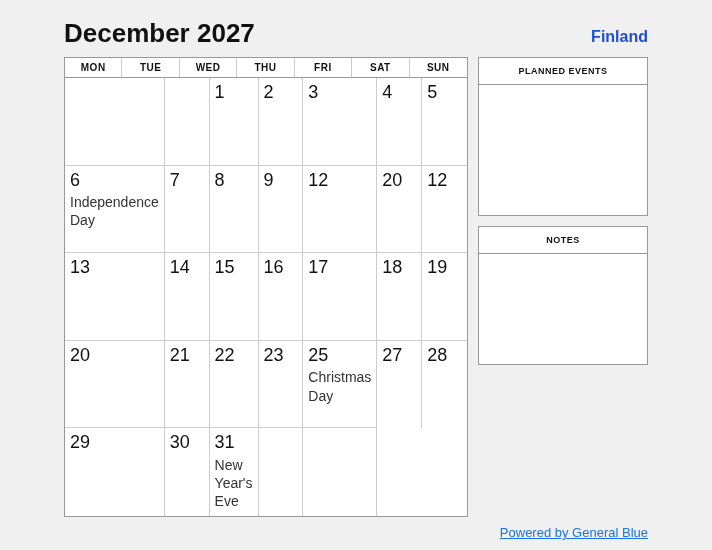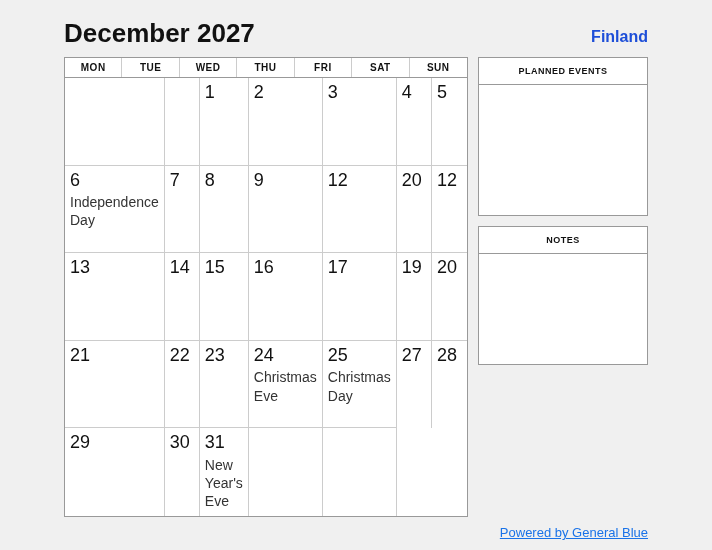--- a/index.html
+++ b/index.html
@@ -201,37 +201,36 @@
           <div class="cal-cell">
             <span class="day-number">15</span>
           </div>
           <div class="cal-cell">
             <span class="day-number">16</span>
           </div>
           <div class="cal-cell">
             <span class="day-number">17</span>
           </div>
           <div class="cal-cell">
+            <span class="day-number">18</span>
+          </div>
+          <div class="cal-cell">
             <span class="day-number">19</span>
           </div>
           <div class="cal-cell">
             <span class="day-number">20</span>
           </div>
           <div class="cal-cell">
             <span class="day-number">21</span>
           </div>
           <div class="cal-cell">
             <span class="day-number">22</span>
           </div>
           <div class="cal-cell">
             <span class="day-number">23</span>
-          </div>
-          <div class="cal-cell">
-            <span class="day-number">24</span>
-            <span class="event-label">Christmas Eve</span>
           </div>
           <div class="cal-cell">
             <span class="day-number">25</span>
             <span class="event-label">Christmas Day</span>
           </div>
           <div class="cal-cell last-row">
             <span class="day-number">27</span>
           </div>
           <div class="cal-cell last-row">
             <span class="day-number">28</span>

